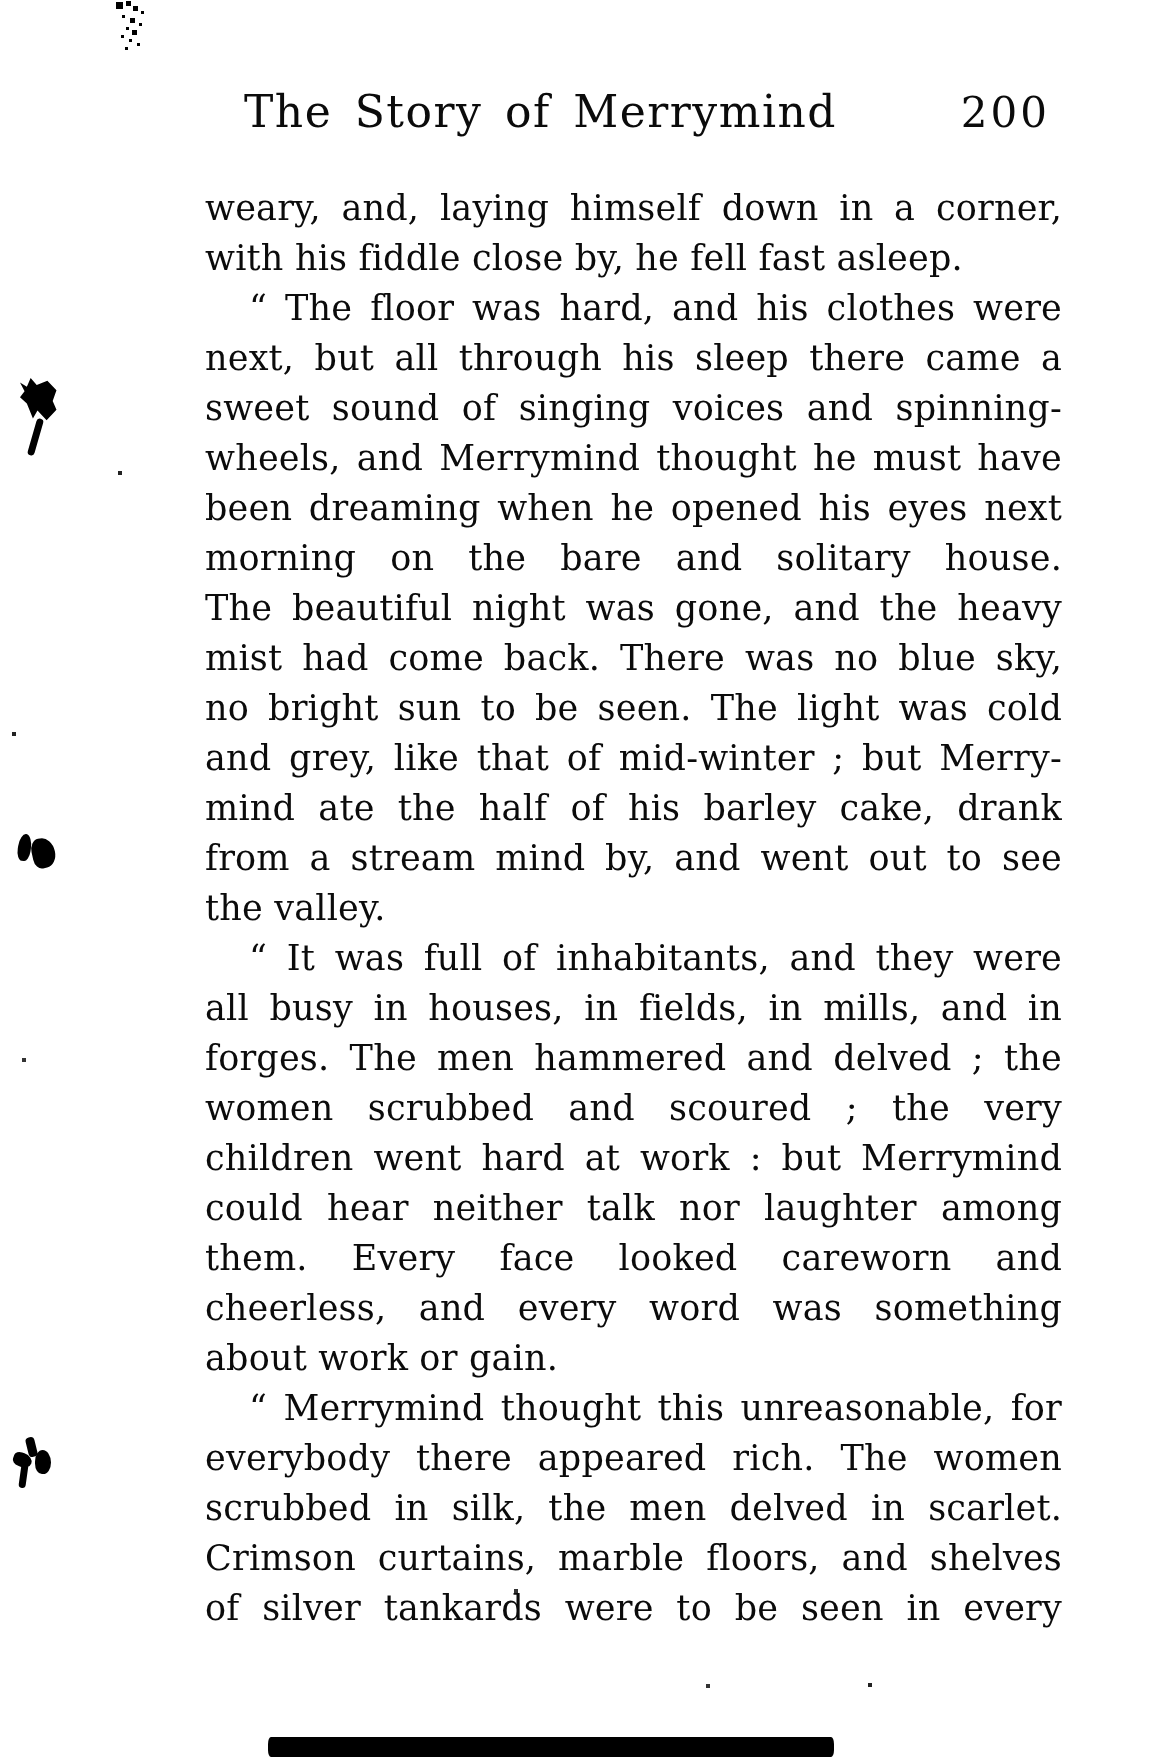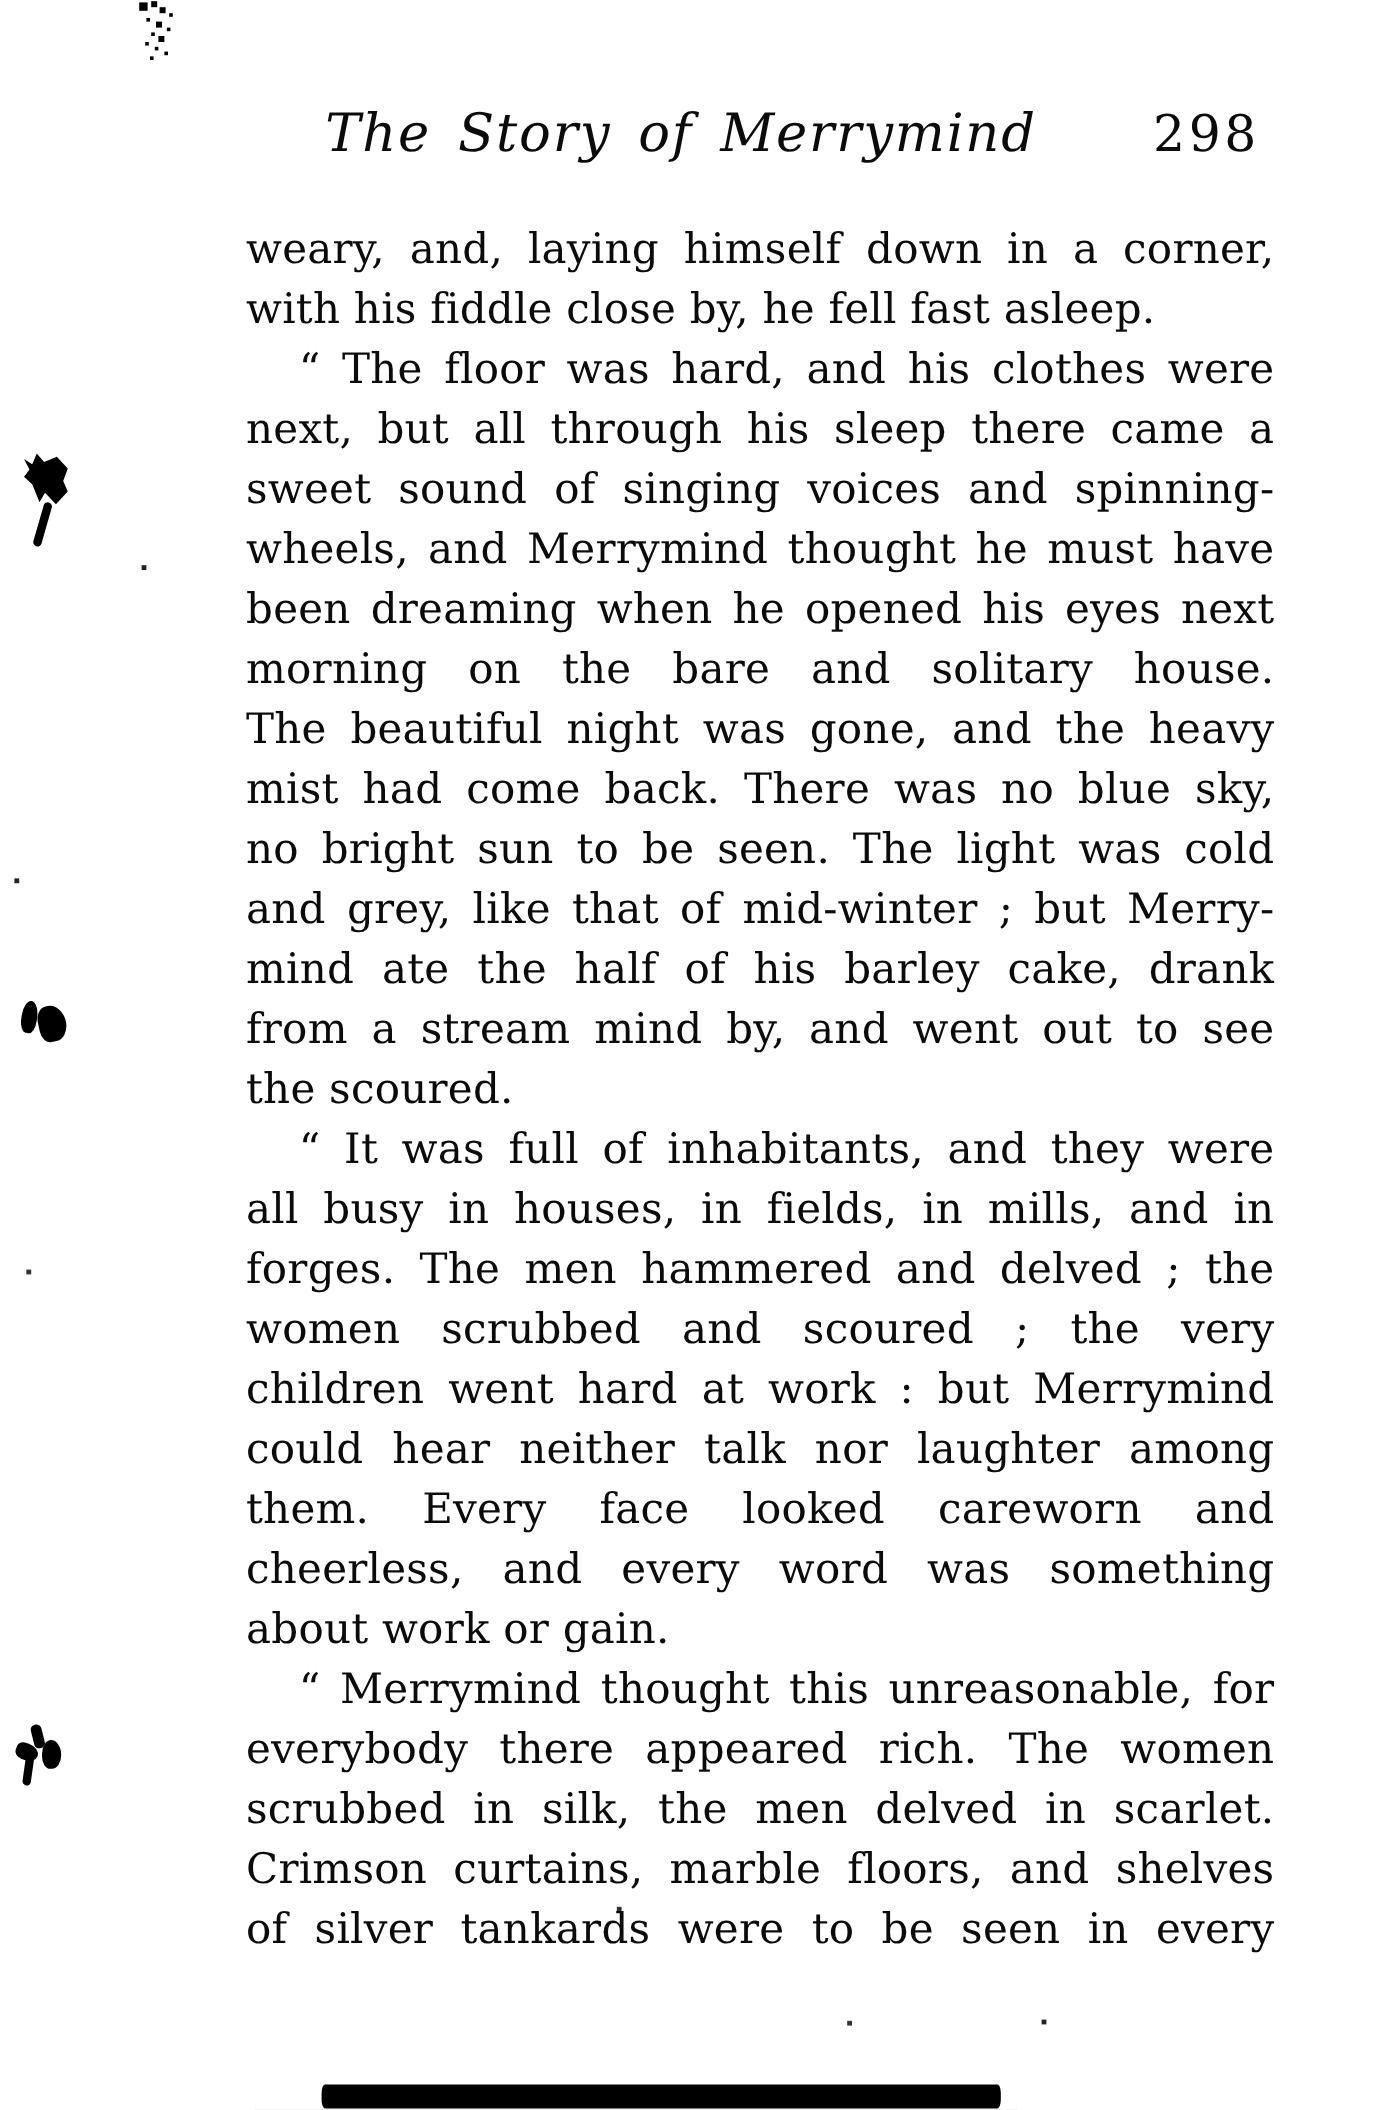--- a/index.html
+++ b/index.html
@@ -17,26 +17,25 @@
   .header {
     position: absolute;
     left: 193px;
     top: 86px;
     width: 857px;
     display: flex;
     justify-content: space-between;
     align-items: baseline;
   }
   .title {
-    margin-left: 78px;
+    margin-left: 51px;
     font-size: 44px;
     letter-spacing: 1.5px;
     word-spacing: 7px;
     white-space: nowrap;
-    font-style: italic;
   }
   .pagenum {
     font-size: 42px;
     letter-spacing: 3px;
     font-feature-settings: "onum";
   }
   
   .body {
     position: absolute;
     left: 205px;
@@ -99,39 +98,39 @@
 </head>
 <body>
 
 <div class="page">
 
   <div class="artifact speckle"></div>
   <div class="artifact dots"></div>
 
   <div class="header">
     <span class="title">The Story of Merrymind</span>
-    <span class="pagenum">298</span>
+    <span class="pagenum">200</span>
   </div>
 
   <div class="body" id="text-body">
       <div class="line">weary, and, laying himself down in a corner,</div>
       <div class="line paraend">with his fiddle close by, he fell fast asleep.</div>
       <div class="line indent">“ The floor was hard, and his clothes were</div>
       <div class="line">next, but all through his sleep there came a</div>
       <div class="line">sweet sound of singing voices and spinning-</div>
       <div class="line">wheels, and Merrymind thought he must have</div>
       <div class="line">been dreaming when he opened his eyes next</div>
       <div class="line">morning on the bare and solitary house.</div>
       <div class="line">The beautiful night was gone, and the heavy</div>
       <div class="line">mist had come back.  There was no blue sky,</div>
       <div class="line">no bright sun to be seen.  The light was cold</div>
       <div class="line">and grey, like that of mid-winter ; but Merry-</div>
       <div class="line">mind ate the half of his barley cake, drank</div>
       <div class="line">from a stream mind by, and went out to see</div>
-      <div class="line paraend">the scoured.</div>
+      <div class="line paraend">the valley.</div>
       <div class="line indent">“ It was full of inhabitants, and they were</div>
       <div class="line">all busy in houses, in fields, in mills, and in</div>
       <div class="line">forges.  The men hammered and delved ; the</div>
       <div class="line">women scrubbed and scoured ;  the very</div>
       <div class="line">children went hard at work : but Merrymind</div>
       <div class="line">could hear neither talk nor laughter among</div>
       <div class="line">them.   Every face looked careworn and</div>
       <div class="line">cheerless, and every word was something</div>
       <div class="line paraend">about work or gain.</div>
       <div class="line indent">“ Merrymind thought this unreasonable, for</div>

